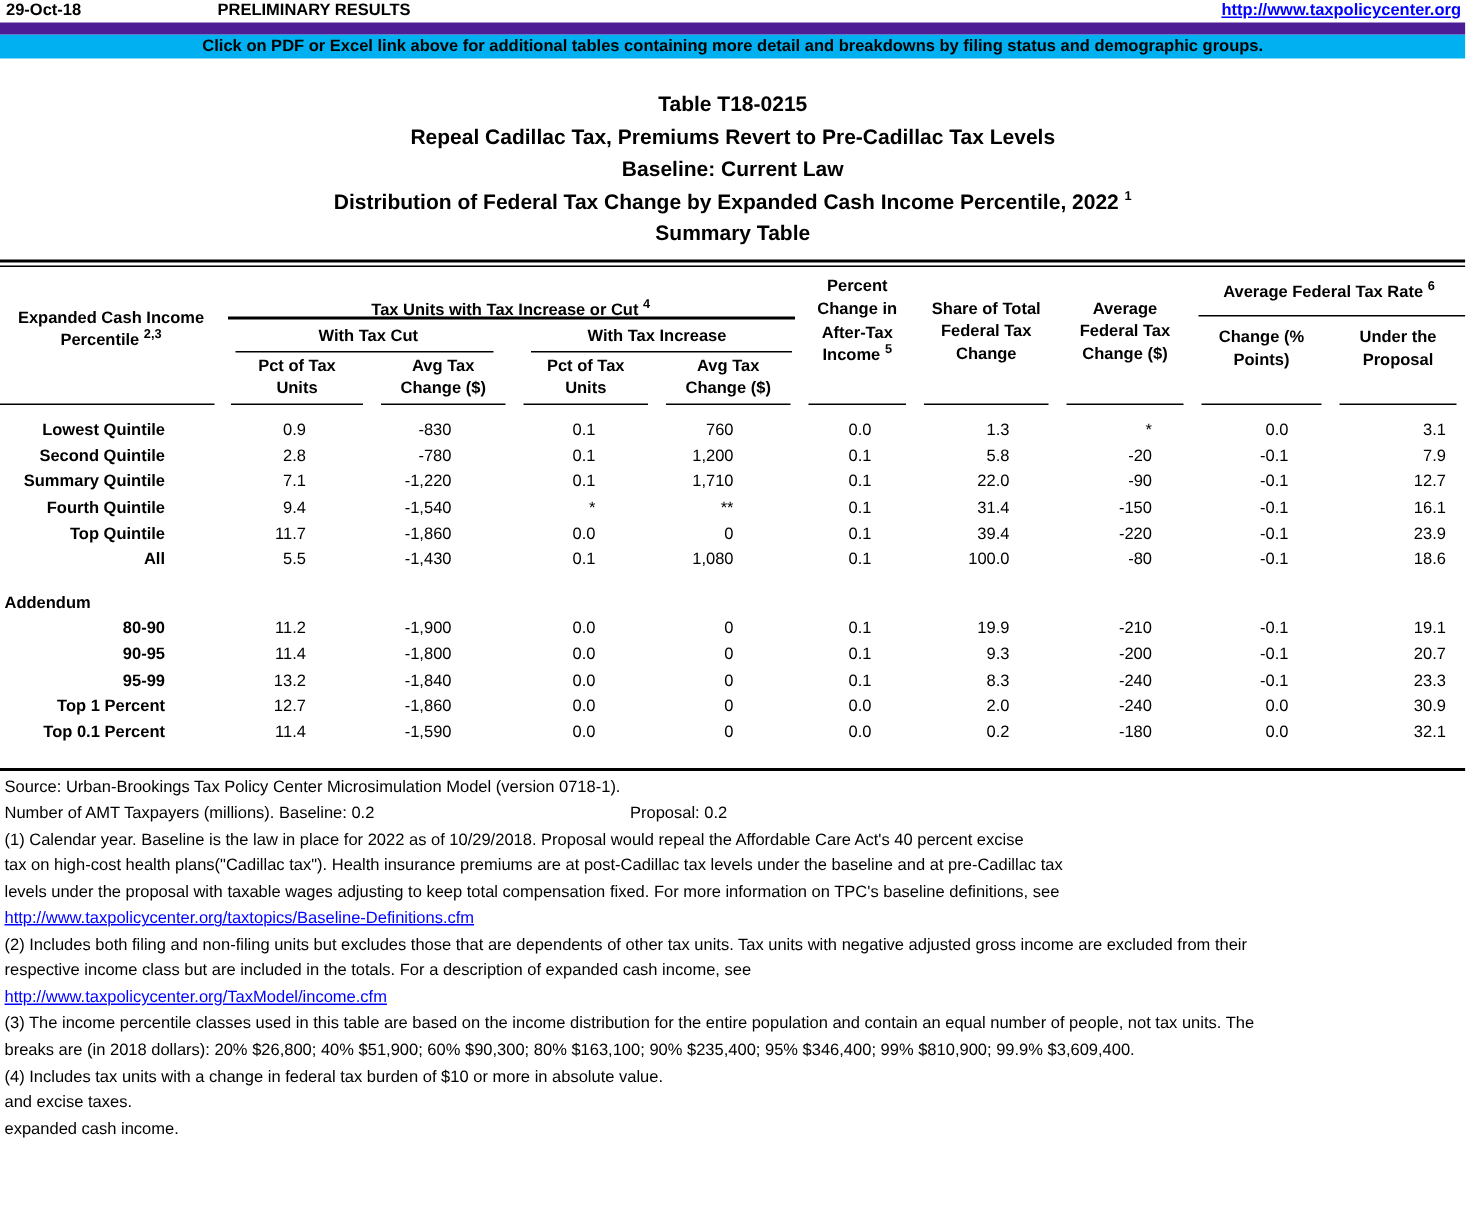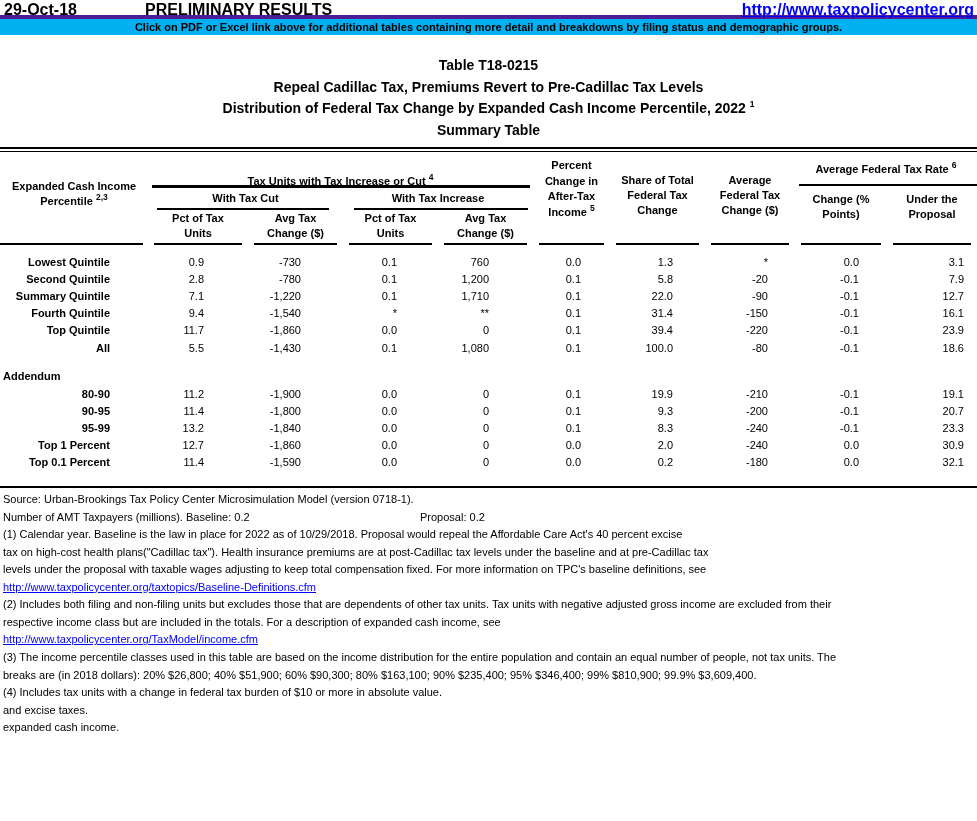--- a/index.html
+++ b/index.html
@@ -1,20 +1,20 @@
 <!DOCTYPE html>
 <html><head>
 <meta charset="utf-8">
 <style>
   html,body{margin:0;padding:0;background:#fff;}
   body{width:977px;height:821px;font-family:"Liberation Sans",sans-serif;color:#000;-webkit-font-smoothing:antialiased;}
   .page{position:relative;width:977px;height:821px;overflow:hidden;background:#fff;}
 
   
-  .topbar{position:relative;height:15px;border-bottom:4px solid #4c1d95;font-size:16px;font-weight:bold;}
+  .topbar{position:relative;height:15px;border-bottom:8px solid #4c1d95;font-size:11px;font-weight:bold;}
   .topbar .date{position:absolute;left:4px;top:1px;}
   .topbar .status{position:absolute;left:145px;top:1px;}
   .topbar .toplink{position:absolute;right:3px;top:1px;color:#0000FF;text-decoration:underline;font-weight:bold;}
 
   
   .banner{height:16px;line-height:16px;background:#00B0F0;text-align:center;font-size:11px;font-weight:bold;}
 
   
   .titles{margin-top:20px;text-align:center;font-weight:bold;font-size:14px;}
   .title-line{height:21.5px;line-height:21.5px;}
@@ -83,20 +83,21 @@
     <span class="date">29-Oct-18</span>
     <span class="status">PRELIMINARY RESULTS</span>
     <a class="toplink" href="#">http://www.taxpolicycenter.org</a>
   </div>
 
   <div class="banner" style="background: rgb(0, 176, 240);">Click on PDF or Excel link above for additional tables containing more detail and breakdowns by filing status and demographic groups.</div>
 
   <div class="titles">
     <div class="title-line">Table T18-0215</div>
     <div class="title-line">Repeal Cadillac Tax, Premiums Revert to Pre-Cadillac Tax Levels</div>
+    <div class="title-line">Baseline: Current Law</div>
     <div class="title-line"><span>Distribution of Federal Tax Change by Expanded Cash Income Percentile, 2022</span> <sup>1</sup></div>
     <div class="title-line">Summary Table</div>
   </div>
 
   <div class="tablewrap">
     <div class="dbl-rule"></div>
 
     <div class="thead">
       <div class="hcell h-col1">
         <span>Expanded Cash Income</span>
@@ -134,21 +135,21 @@
       <div class="rule rs rs7"></div>
       <div class="rule rs rs8"></div>
       <div class="rule rs rs9"></div>
       <div class="rule rs rs10"></div>
     </div>
 
     <div class="tbody" id="main-rows">
         <div class="trow">
           <div class="cell c1">Lowest Quintile</div>
           <div class="cell c2">0.9</div>
-          <div class="cell c3">-730</div>
+          <div class="cell c3">-830</div>
           <div class="cell c4">0.1</div>
           <div class="cell c5">760</div>
           <div class="cell c6">0.0</div>
           <div class="cell c7">1.3</div>
           <div class="cell c8">*</div>
           <div class="cell c9">0.0</div>
           <div class="cell c10">3.1</div>
         </div>
         <div class="trow">
           <div class="cell c1">Second Quintile</div>

